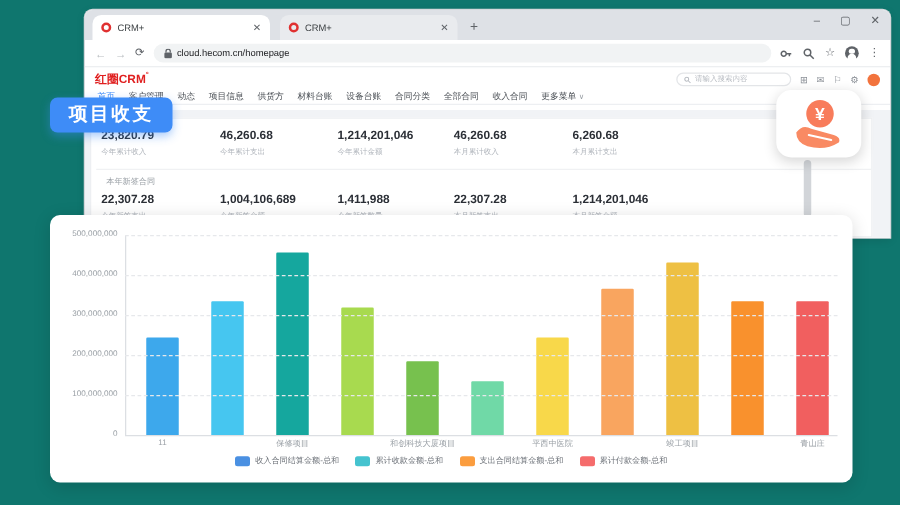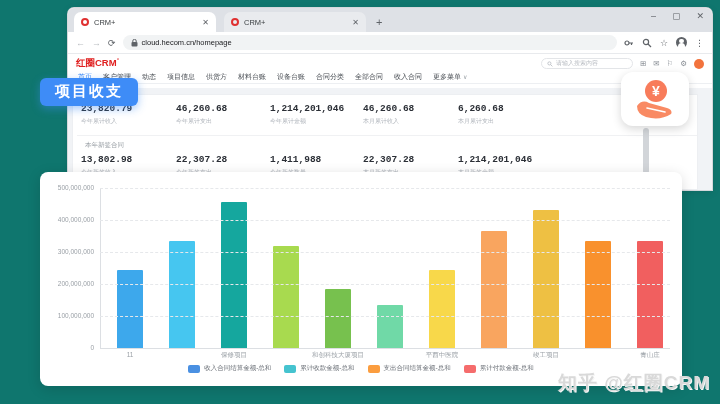--- a/index.html
+++ b/index.html
@@ -36,21 +36,21 @@
   .header-right { margin-left:auto; display:flex; align-items:center; gap:7px; }
   .searchpill { width:92px; height:11px; border:1px solid #E3E5E8; border-radius:6px; display:flex; align-items:center; gap:3px; padding:0 5px; color:#B8BCC2; font-size:6px; background:#fff; }
   .hdr-icon { font-size:7.5px; color:#8A8F96; }
   .avatar-app { width:10px; height:10px; border-radius:50%; background:#F2733D; }
   .app-nav { height:14px; display:flex; align-items:center; gap:11px; padding:0 10px; border-bottom:1px solid #EDEFF2; }
   .nav-item { font-size:7px; color:#4A4F55; white-space:nowrap; }
   .nav-item.first { color:#3E8CF7; }
   .chev { font-size:6px; color:#9AA0A6; }
   .app-body { position:absolute; left:0; right:0; top:34px; bottom:0; background:#F1F3F6; }
   .stats-card { position:absolute; left:4px; right:14px; top:6px; bottom:0; background:#fff; border:1px solid #EDEFF2; padding:8px 0 0 4px; }
-  .stats-grid { display:grid; grid-template-columns:95px 94px 93px 95px 107px 1fr; padding-left:4px;font-family:Liberation Mono, monospace; }
+  .stats-grid { display:grid; grid-template-columns:95px 94px 93px 95px 107px 1fr; padding-left:4px; }
   .stat-value { font-size:9.5px; font-weight:bold; color:#2B2F36; white-space:nowrap; }
   .stat-label { font-size:6px; color:#AFB4BB; margin-top:3px; white-space:nowrap; }
   .stats-divider { height:1px; background:#F0F1F3; margin:9px 0 5px 0; }
   .row2-title { font-size:6.5px; color:#9AA0A6; padding-left:8px; margin-bottom:4px; }
   .inner-scroll { position:absolute; left:643px; top:128px; width:6px; height:46px; background:#D2D5D9; border-radius:3px; }
 
   
   .callout { position:absolute; left:40px; top:78px; background:#3E8CF7; color:#fff; font-size:15px; font-weight:bold;
     padding:4px 15px 5px 15px; border-radius:6px; letter-spacing:2px; box-shadow:0 3px 8px rgba(62,140,247,.45); }
 
@@ -190,26 +190,26 @@
               </div>
               <div class="stat-cell">
                 <div class="stat-value">6,260.68</div>
                 <div class="stat-label">本月累计支出</div>
               </div>
             </div>
           <div class="stats-divider"></div>
           <div class="row2-title">本年新签合同</div>
           <div class="stats-grid" id="stats-row2">
               <div class="stat-cell">
-                <div class="stat-value">13,802.98</div>
-                <div class="stat-label">今年新签收入</div>
-              </div>
-              <div class="stat-cell">
                 <div class="stat-value">22,307.28</div>
                 <div class="stat-label">今年新签支出</div>
+              </div>
+              <div class="stat-cell">
+                <div class="stat-value">1,004,106,689</div>
+                <div class="stat-label">今年新签金额</div>
               </div>
               <div class="stat-cell">
                 <div class="stat-value">1,411,988</div>
                 <div class="stat-label">今年新签数量</div>
               </div>
               <div class="stat-cell">
                 <div class="stat-value">22,307.28</div>
                 <div class="stat-label">本月新签支出</div>
               </div>
               <div class="stat-cell">
@@ -284,14 +284,13 @@
           <span class="legend-swatch" style="background: rgb(251, 157, 63);"></span>
           <span class="legend-label">支出合同结算金额-总和</span>
         </span>
         <span class="legend-item">
           <span class="legend-swatch" style="background: rgb(245, 108, 108);"></span>
           <span class="legend-label">累计付款金额-总和</span>
         </span>
       </div>
   </div>
 
-  <div class="watermark">知乎 @红圈CRM</div>
 </div>
 
 </body></html>

